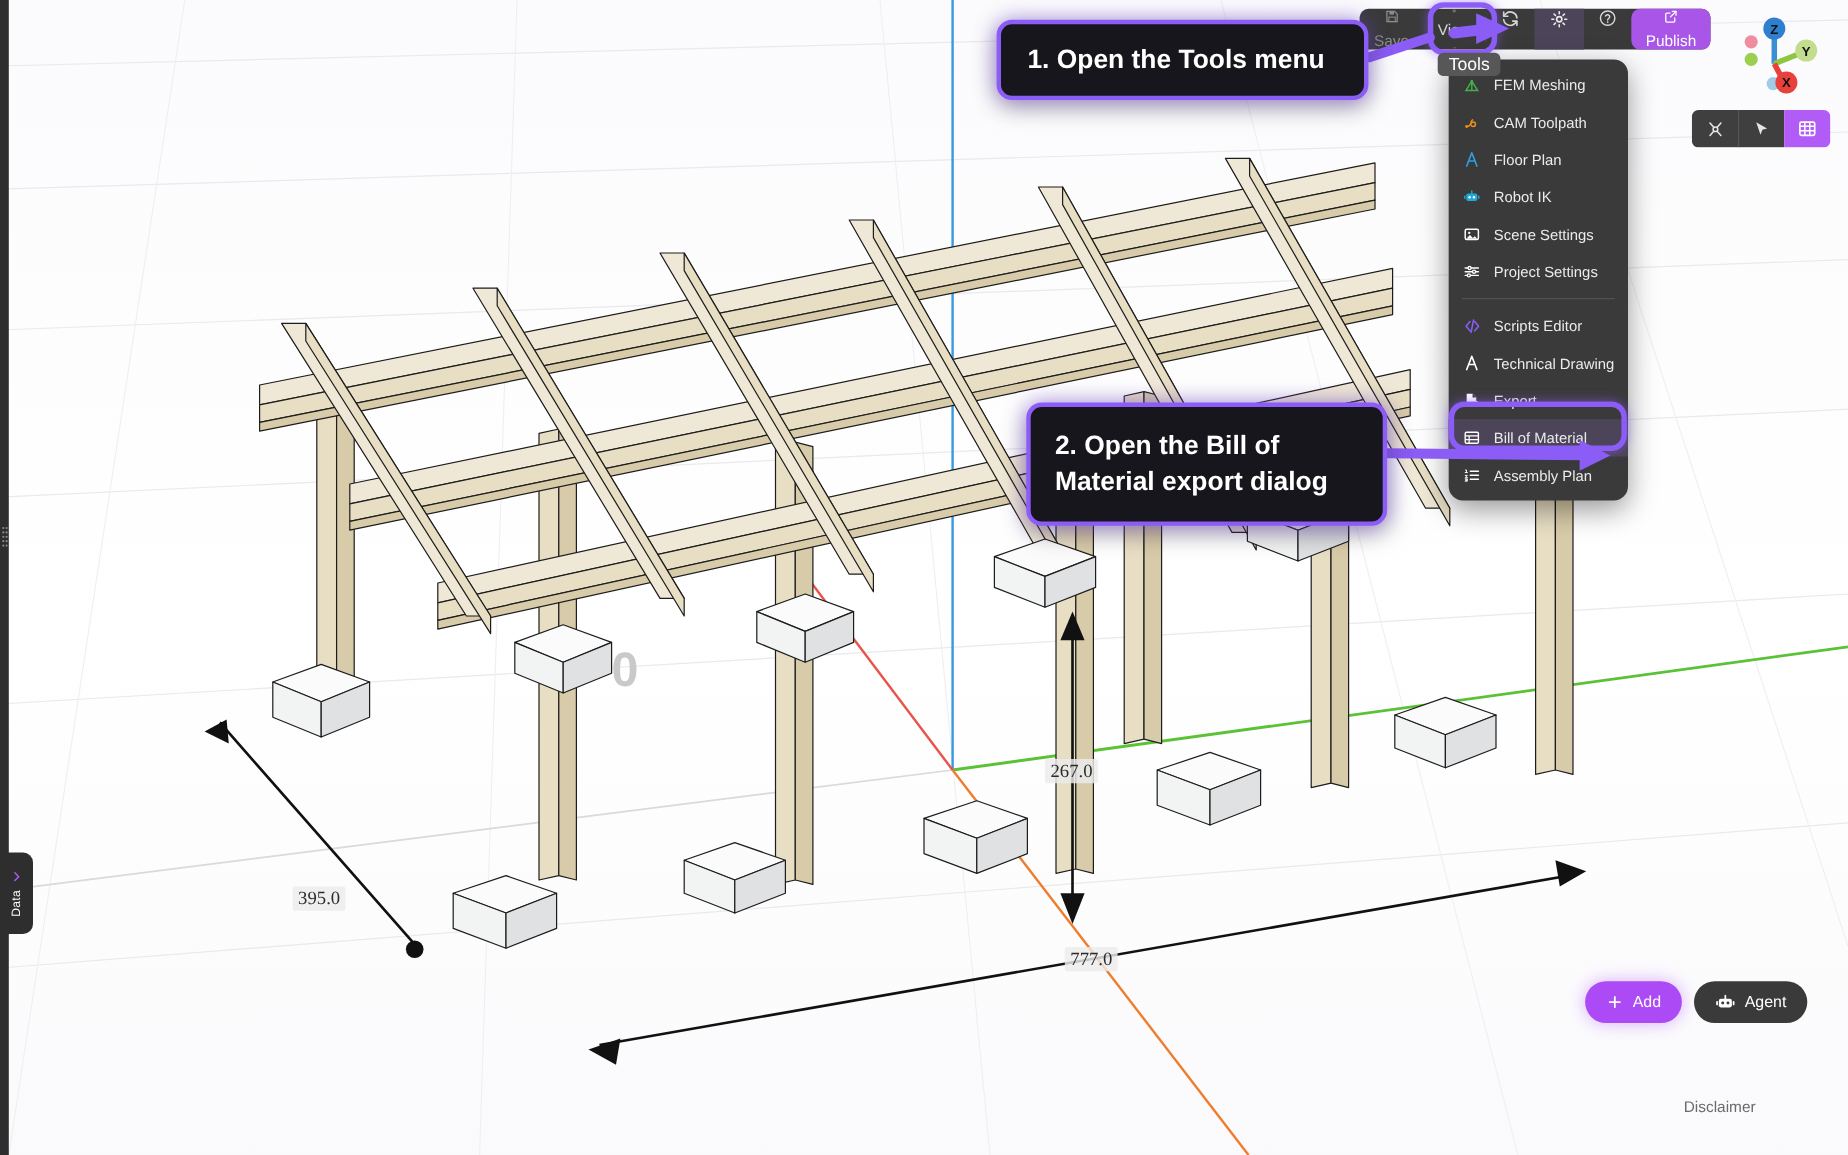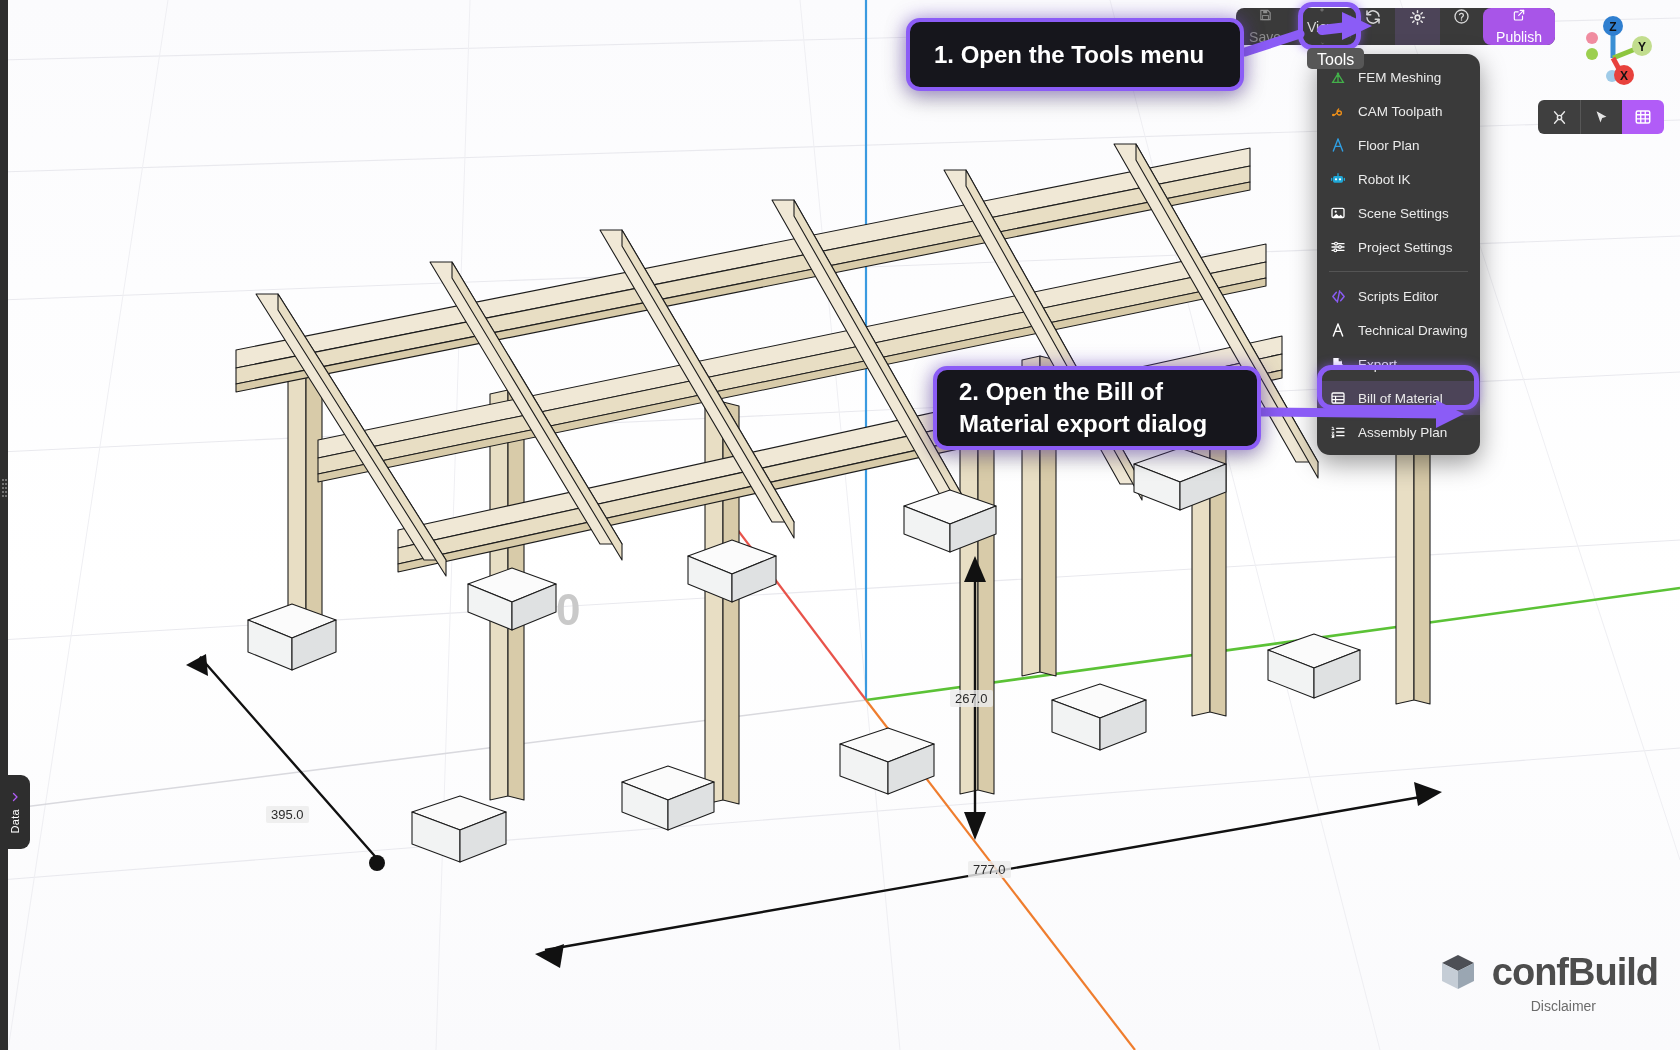--- a/index.html
+++ b/index.html
@@ -95,21 +95,21 @@
     font-weight: bold;
     box-shadow: 0 0 18px rgba(139,92,246,.5), 0 6px 22px rgba(0,0,0,.35);
     z-index: 60;
     display: flex; align-items: center;
   }
   #callout-1 {
     left: 906px; top: 18px; width: 338px; height: 73px;
     padding: 0 24px; font-size: 24px;
   }
   #callout-2 {
-    left: 933px; top: 366px; width: 328px; height: 84px;
+    left: 933px; top: 366px; width: 328px; height: 112px;
     padding: 0 22px; font-size: 24px; line-height: 1.33;
   }
   .arrow-svg { position: absolute; inset: 0; z-index: 58; pointer-events: none; }
 
   
   .tools-menu {
     position: absolute; left: 1317px; top: 54px;
     width: 163px;
     background: #3a3a3a;
     border-radius: 13px;
@@ -174,23 +174,23 @@
     display:flex; flex-direction:column; align-items:flex-end; z-index:40;
   }
   .brand-row { display:flex; align-items:center; gap: 10px; }
   .brand-name { font-size: 38px; font-weight: bold; color:#4d4d4d; letter-spacing:-1px; }
   .brand-sub { font-size: 14px; color:#6b6b6b; margin-top: 2px; margin-right: 62px; }
 
   
   .dim-label {
     position:absolute; z-index: 15;
     background: rgba(235,235,235,.82);
-    color: #2b2b2b; font-size: 13px;
+    color: #2b2b2b; font-size: 17px;
     padding: 1px 5px; border-radius: 2px;
-    font-family: Liberation Sans, sans-serif;
+    font-family: Liberation Serif, serif;
   }
   .origin-zero {
     position:absolute; left: 556px; top: 585px;
     font-size: 44px; color: #c9c9c9; font-weight: bold; z-index: 12;
   }
 </style>
 </head>
 <body>
 
 <div id="app">
@@ -612,26 +612,35 @@
       </svg>
     </div>
     <div class="rt-btn active">
       <svg width="18" height="18" viewBox="0 0 24 24">
         <rect x="3" y="4" width="18" height="16" rx="2" fill="none" stroke="#fff" stroke-width="2"></rect>
         <path d="M3 9h18M3 14.5h18M9 4v16M15 4v16" stroke="#fff" stroke-width="1.8"></path>
       </svg>
     </div>
   </div>
 
+  <div class="br-actions">
+    <div class="pill-btn add">
+      <svg width="16" height="16" viewBox="0 0 24 24">
+        <path d="M12 5v14M5 12h14" stroke="#fff" stroke-width="2.4" stroke-linecap="round"></path>
+      </svg>
+      <span>Add</span>
+    </div>
+    <div class="pill-btn agent">
+      <svg width="19" height="19" viewBox="0 0 24 24">
+        <rect x="4.5" y="7.5" width="15" height="10" rx="2.4" fill="#fff"></rect>
+        <circle cx="9" cy="12.5" r="1.7" fill="#3a3a3a"></circle>
+          <circle cx="15" cy="12.5" r="1.7" fill="#3a3a3a"></circle>
+        <path d="M12 4v3.5M2.5 11v3M21.5 11v3" stroke="#fff" stroke-width="2" stroke-linecap="round"></path>
+      </svg>
+      <span>Agent</span>
+    </div>
+  </div>
 
   <div class="brand">
-    <div class="brand-row">
-      <svg width="48" height="48" viewBox="0 0 48 48">
-        <polygon points="24,7 40,15 24,23 8,15" fill="#4d4f55"></polygon>
-        <polygon points="8,15 24,23 24,41 8,33" fill="#c5cdd6"></polygon>
-        <polygon points="40,15 24,23 24,41 40,33" fill="#9aa6b2"></polygon>
-      </svg>
-      <span class="brand-name">confBuild</span>
-    </div>
     <div class="brand-sub">Disclaimer</div>
   </div>
 
 </div>
 
 </body></html>

